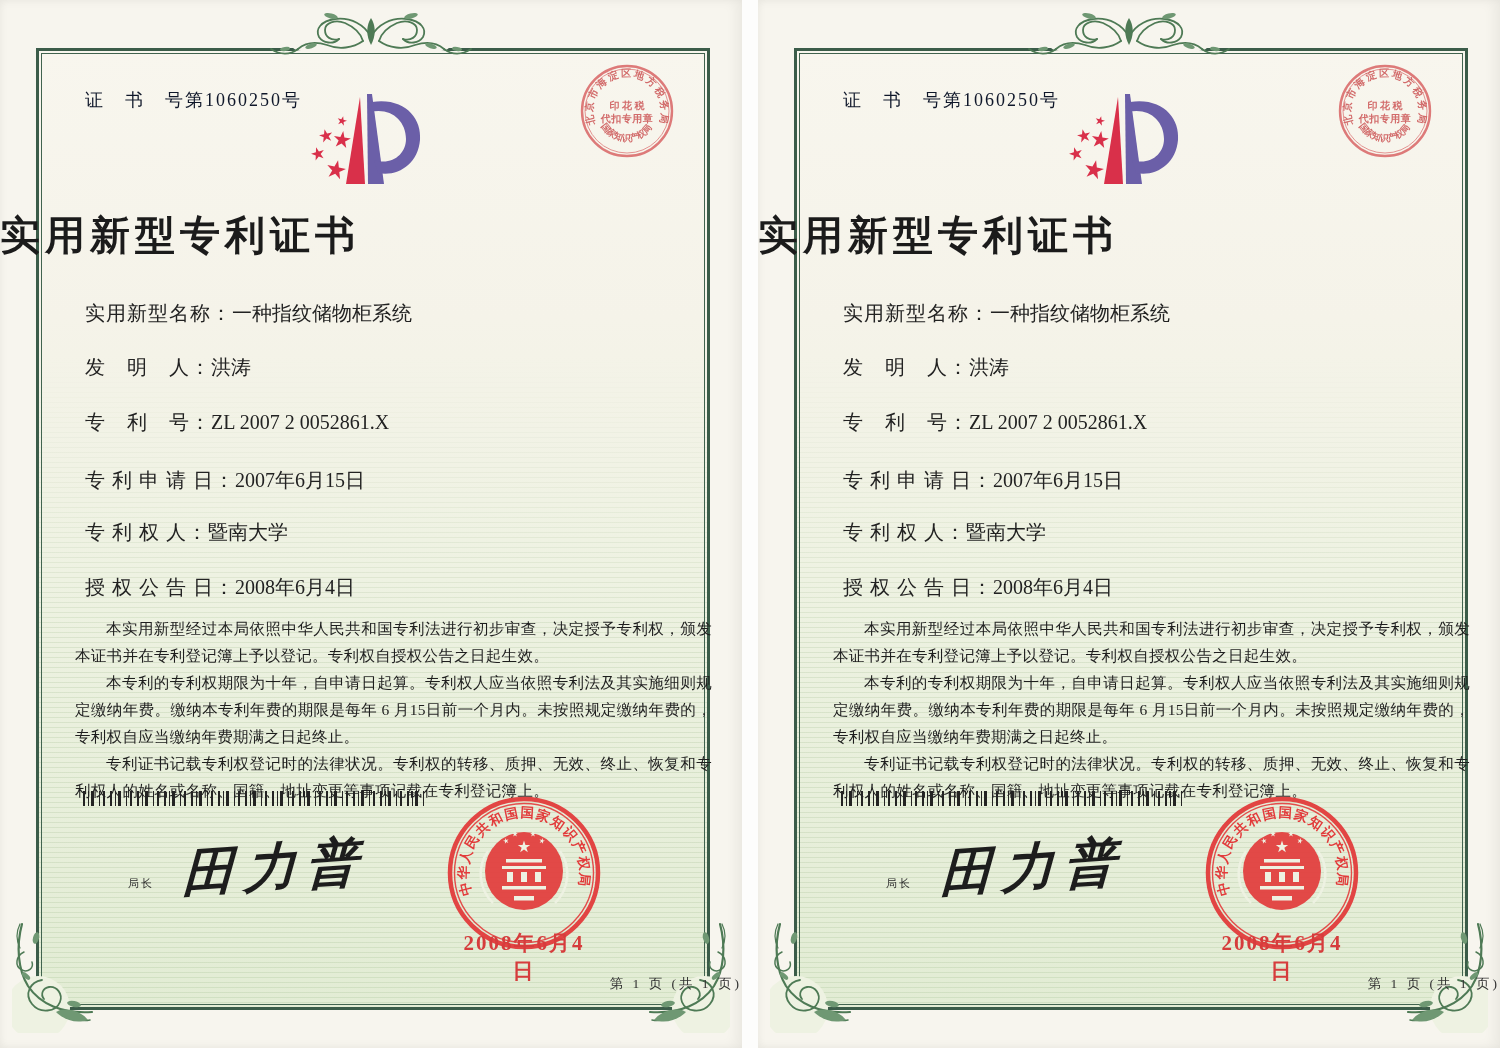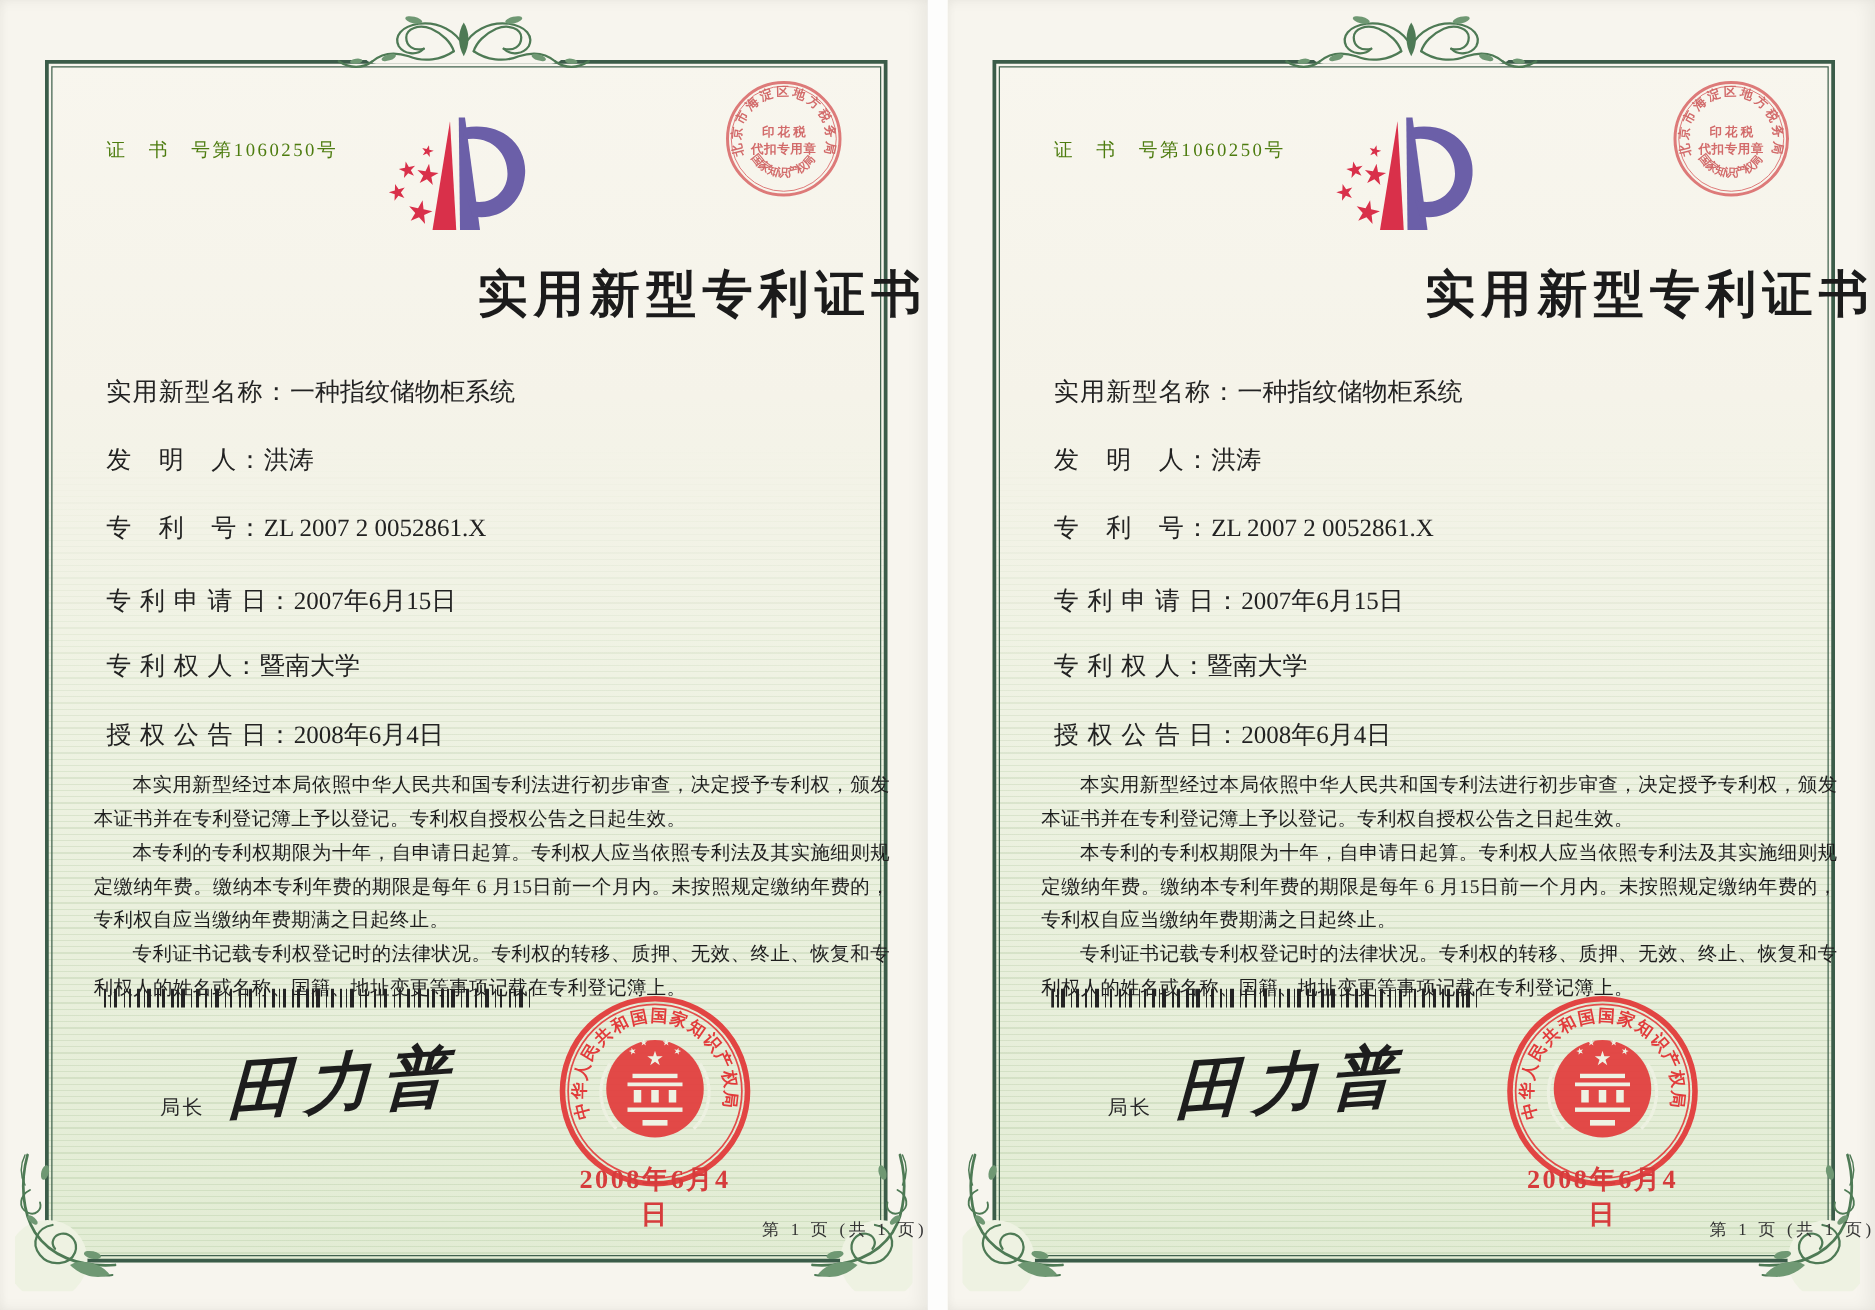--- a/index.html
+++ b/index.html
@@ -26,45 +26,45 @@
   .frame {
     position:absolute; left:36px; top:48px; width:674px; height:962px;
     border:3px solid #3b5c49;
   }
   .frame-inner { position:absolute; inset:2px; border:1px solid #41634f; }
   .ornament { position:absolute; }
   .orn-top { left:50%; top:3px; transform:translateX(-50%); }
   .orn-bl { left:12px; top:918px; }
   .orn-br { right:12px; top:918px; transform:scaleX(-1); }
 
-  .cert-no { position:absolute; left:85px; top:111px; font-size:15px; letter-spacing:2px; color:#4d7c0f; }
+  .cert-no { position:absolute; left:85px; top:88px; font-size:18px; letter-spacing:2px; color:#0f172a; }
   .logo { position:absolute; left:308px; top:92px; }
   .tax-stamp { position:absolute; left:580px; top:64px; opacity:0.92; }
 
   .title {
-    position:absolute; left:0; top:208px; width:100%; text-align:right;
+    position:absolute; left:0; top:208px; width:100%; text-align:left;
     font-size:40px; font-weight:bold; letter-spacing:5px; color:#1b1b1b;
   }
   .field { position:absolute; left:85px; font-size:20px; color:#222; white-space:nowrap; }
   .f-label { letter-spacing:1px; }
   .body-text { position:absolute; left:75px; top:615px; width:637px; }
   .body-text p {
     font-size:15.5px; line-height:27px; text-indent:2em; text-align:justify;
     letter-spacing:0.3px; color:#1e1e1e;
   }
   .barcode {
     position:absolute; left:83px; top:791px; width:343px; height:15px;
     background: repeating-linear-gradient(90deg,
       #232323 0 2px, transparent 2px 5px,
       #232323 5px 6px, transparent 6px 8px,
       #232323 8px 11px, transparent 11px 16px,
       #232323 16px 17px, transparent 17px 20px,
       #232323 20px 22px, transparent 22px 27px);
   }
-  .sign-label { position:absolute; left:128px; top:876px; font-size:16px; color:#2a2a2a; letter-spacing:2px; }
+  .sign-label { position:absolute; left:128px; top:876px; font-size:11px; color:#2a2a2a; letter-spacing:2px; }
   .sign-name {
     position:absolute; left:182px; top:842px; font-size:52px; font-style:italic; font-weight:600;
     color:#1d1d1d; letter-spacing:10px; transform:rotate(-4deg) skewX(-6deg); line-height:1;
   }
   .seal { position:absolute; left:446px; top:795px; width:156px; height:156px; }
   .seal svg { position:absolute; left:0; top:0; }
   .seal-date {
     position:absolute; left:8px; top:134px; width:140px; text-align:center;
     font-size:21px; font-weight:bold; color:#d63c3c; letter-spacing:2px;
   }

